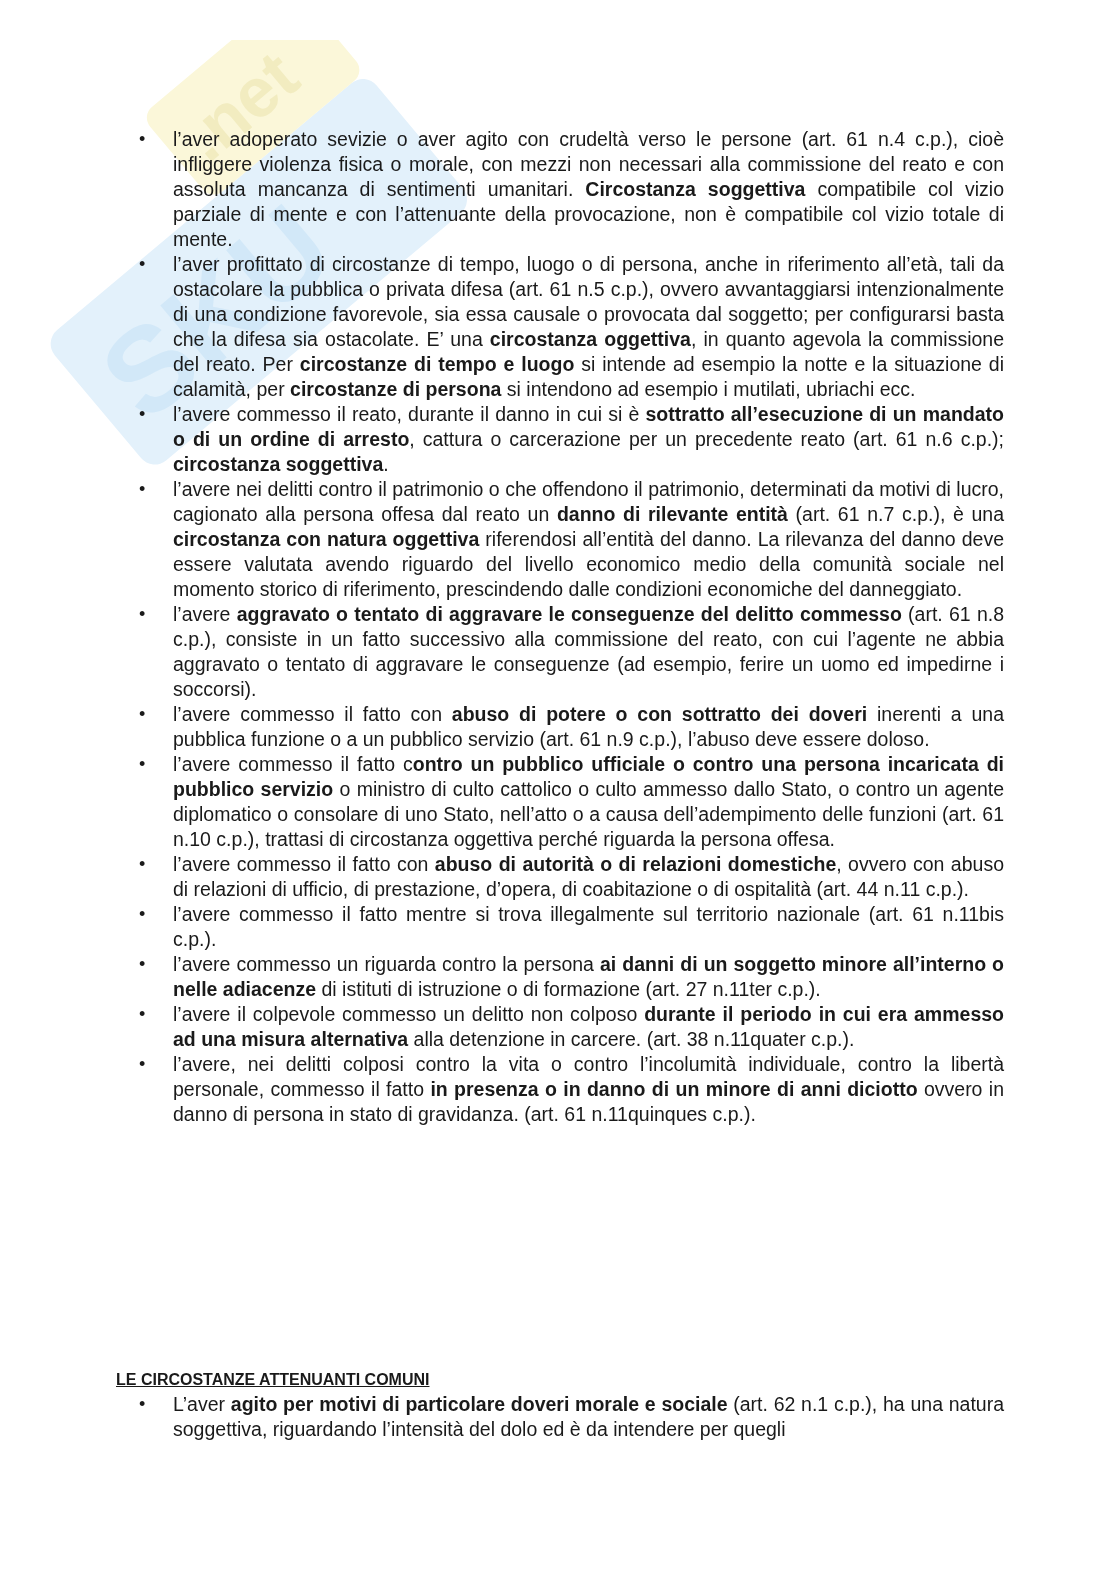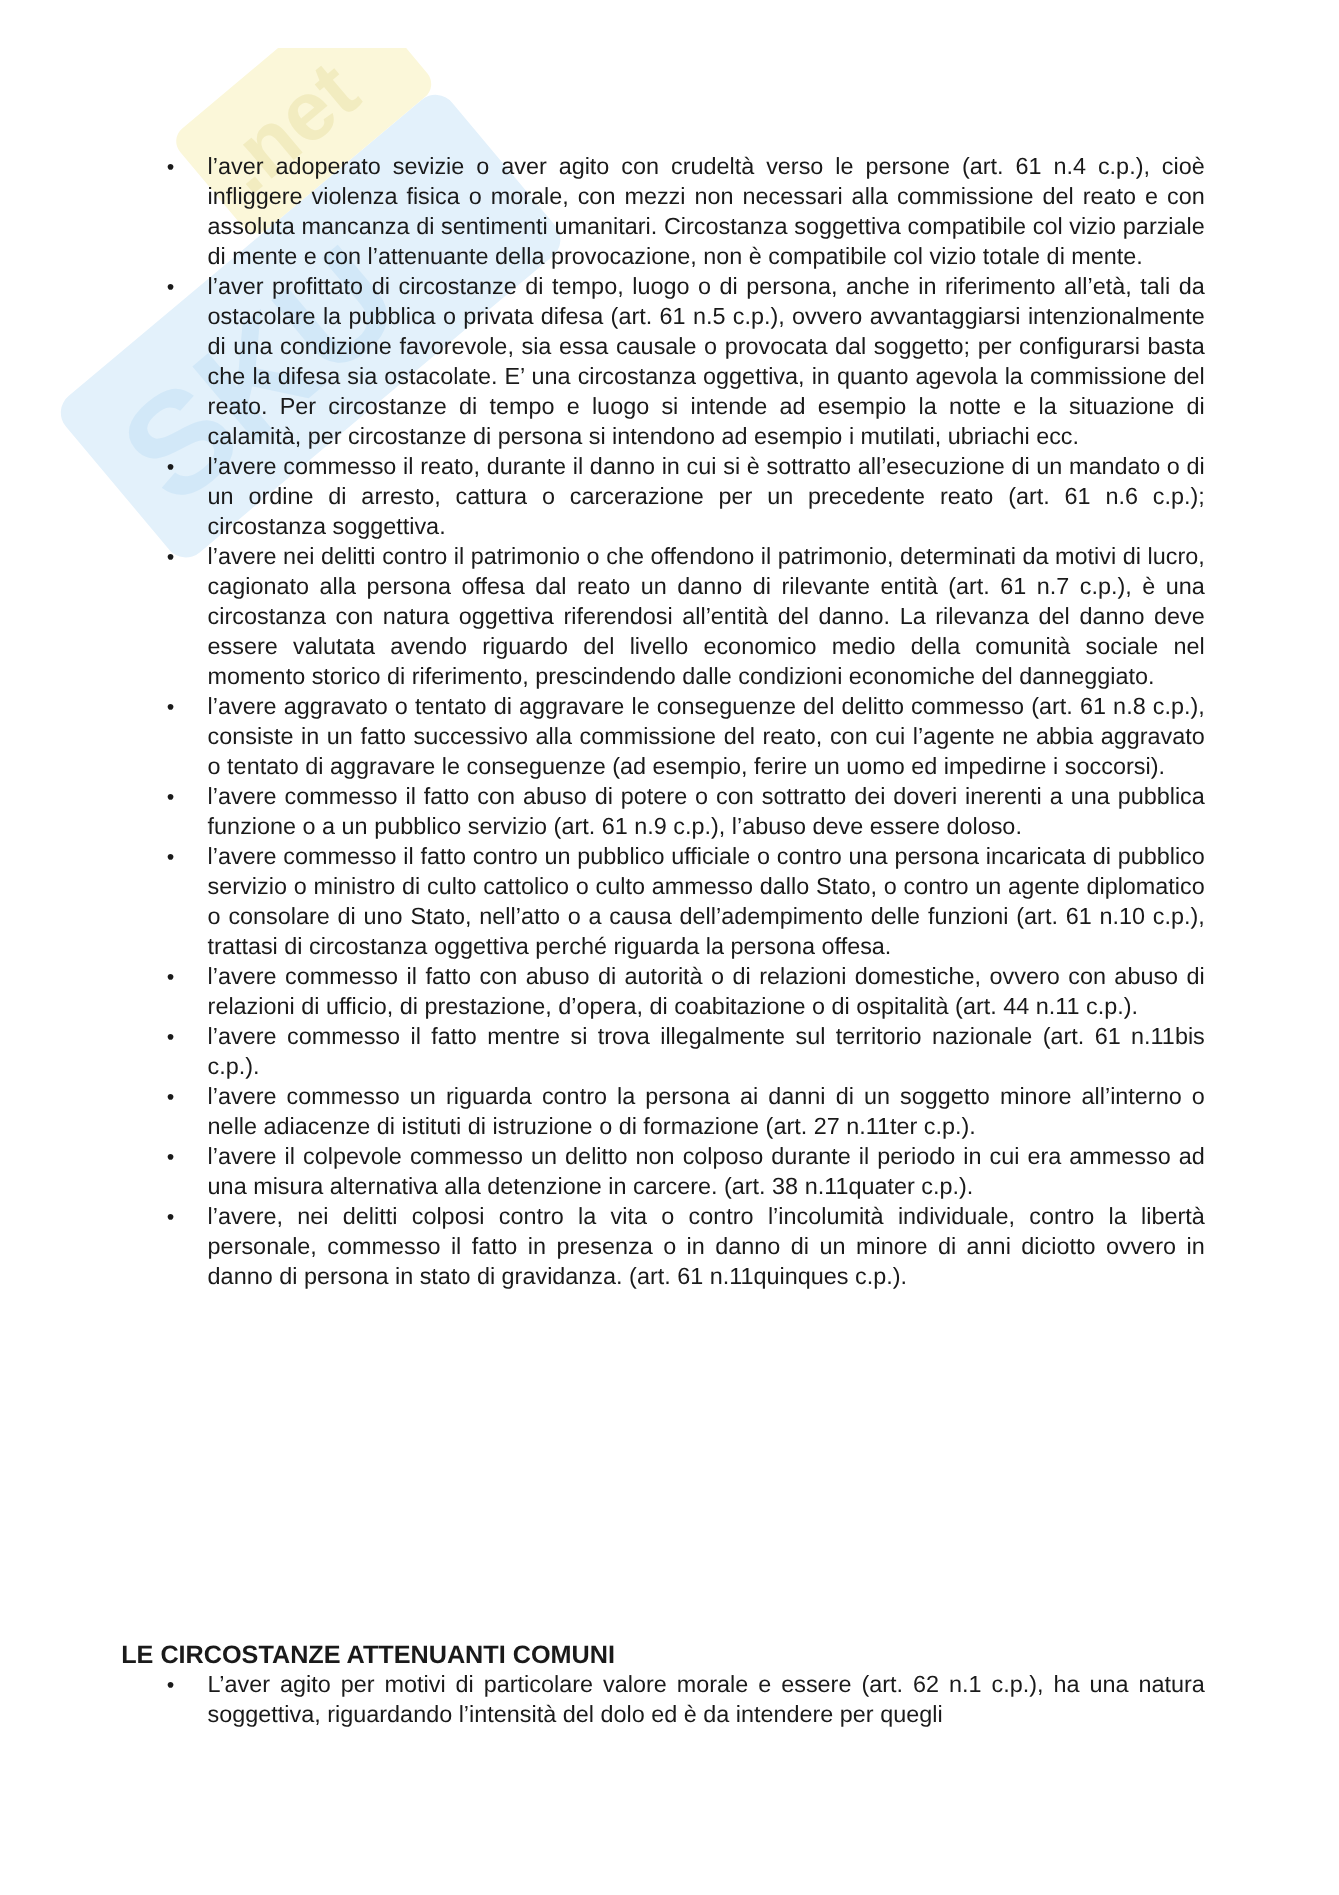--- a/index.html
+++ b/index.html
@@ -5,23 +5,23 @@
   html, body { margin: 0; padding: 0; background: #ffffff; }
   body { width: 1116px; height: 1579px; position: relative; overflow: hidden;
          font-family: "Liberation Sans", "DejaVu Sans", sans-serif; color: #1a1a1a; }
   .watermark { position: absolute; left: 20px; top: 40px; width: 470px; height: 470px;
                pointer-events: none; z-index: 0; }
   .page { position: absolute; left: 0; top: 0; width: 1116px; height: 1579px; z-index: 1; }
   .list { position: absolute; left: 136px; top: 127px; width: 868px; margin: 0; padding: 0; list-style: none; }
   .item { position: relative; padding-left: 37px; font-size: 19.5px; line-height: 25px;
           text-align: justify; margin: 0; }
   .item .bullet { position: absolute; left: 3px; top: 0; font-size: 18px; }
-  b { font-weight: normal; }
-  .heading { position: absolute; left: 101px; top: 1367px; font-size: 21px; font-weight: bold;
-             line-height: 25px; margin: 0; }
+  b { font-weight: bold; }
+  .heading { position: absolute; left: 116px; top: 1367px; font-size: 16px; font-weight: bold;
+             text-decoration: underline; line-height: 25px; margin: 0; }
   .list2 { position: absolute; left: 136px; top: 1392px; width: 868px; margin: 0; padding: 0; list-style: none; }
 </style>
 </head>
 <body>
 
 <svg class="watermark" viewBox="0 0 470 470">
   <g transform="rotate(-40 235 235)">
     <rect x="30" y="150" width="420" height="170" rx="18" fill="#e3f1fb"></rect>
     <rect x="250" y="40" width="200" height="110" rx="14" fill="#fbf7d9"></rect>
     <text x="55" y="280" font-family="Liberation Sans, sans-serif" font-weight="bold" font-size="120" fill="#d2e8f8">SKU</text>
@@ -39,15 +39,15 @@
       <li class="item"><span class="bullet">•</span><span>l’avere commesso il fatto con </span><b>abuso di potere o con sottratto dei doveri</b><span> inerenti a una pubblica funzione o a un pubblico servizio (art. 61 n.9 c.p.), l’abuso deve essere doloso.</span></li>
       <li class="item"><span class="bullet">•</span><span>l’avere commesso il fatto c</span><b>ontro un pubblico ufficiale o contro una persona incaricata di pubblico servizio</b><span> o ministro di culto cattolico o culto ammesso dallo Stato, o contro un agente diplomatico o consolare di uno Stato, nell’atto o a causa dell’adempimento delle funzioni (art. 61 n.10 c.p.), trattasi di circostanza oggettiva perché riguarda la persona offesa.</span></li>
       <li class="item"><span class="bullet">•</span><span>l’avere commesso il fatto con </span><b>abuso di autorità o di relazioni domestiche</b><span>, ovvero con abuso di relazioni di ufficio, di prestazione, d’opera, di coabitazione o di ospitalità (art. 44 n.11 c.p.).</span></li>
       <li class="item"><span class="bullet">•</span><span>l’avere commesso il fatto mentre si trova illegalmente sul territorio nazionale (art. 61 n.11bis c.p.).</span></li>
       <li class="item"><span class="bullet">•</span><span>l’avere commesso un riguarda contro la persona </span><b>ai danni di un soggetto minore all’interno o nelle adiacenze</b><span> di istituti di istruzione o di formazione (art. 27 n.11ter c.p.).</span></li>
       <li class="item"><span class="bullet">•</span><span>l’avere il colpevole commesso un delitto non colposo </span><b>durante il periodo in cui era ammesso ad una misura alternativa</b><span> alla detenzione in carcere. (art. 38 n.11quater c.p.).</span></li>
       <li class="item"><span class="bullet">•</span><span>l’avere, nei delitti colposi contro la vita o contro l’incolumità individuale, contro la libertà personale, commesso il fatto </span><b>in presenza o in danno di un minore di anni diciotto</b><span> ovvero in danno di persona in stato di gravidanza. (art. 61 n.11quinques c.p.).</span></li>
     </ul>
   <h3 class="heading">LE CIRCOSTANZE ATTENUANTI COMUNI</h3>
   <ul class="list2" id="list-attenuanti">
-      <li class="item"><span class="bullet">•</span><span>L’aver </span><b>agito per motivi di particolare valore morale e essere</b><span> (art. 62 n.1 c.p.), ha una natura soggettiva, riguardando l’intensità del dolo ed è da intendere per quegli</span></li>
+      <li class="item"><span class="bullet">•</span><span>L’aver </span><b>agito per motivi di particolare doveri morale e sociale</b><span> (art. 62 n.1 c.p.), ha una natura soggettiva, riguardando l’intensità del dolo ed è da intendere per quegli</span></li>
     </ul>
 </div>
 
 </body></html>

